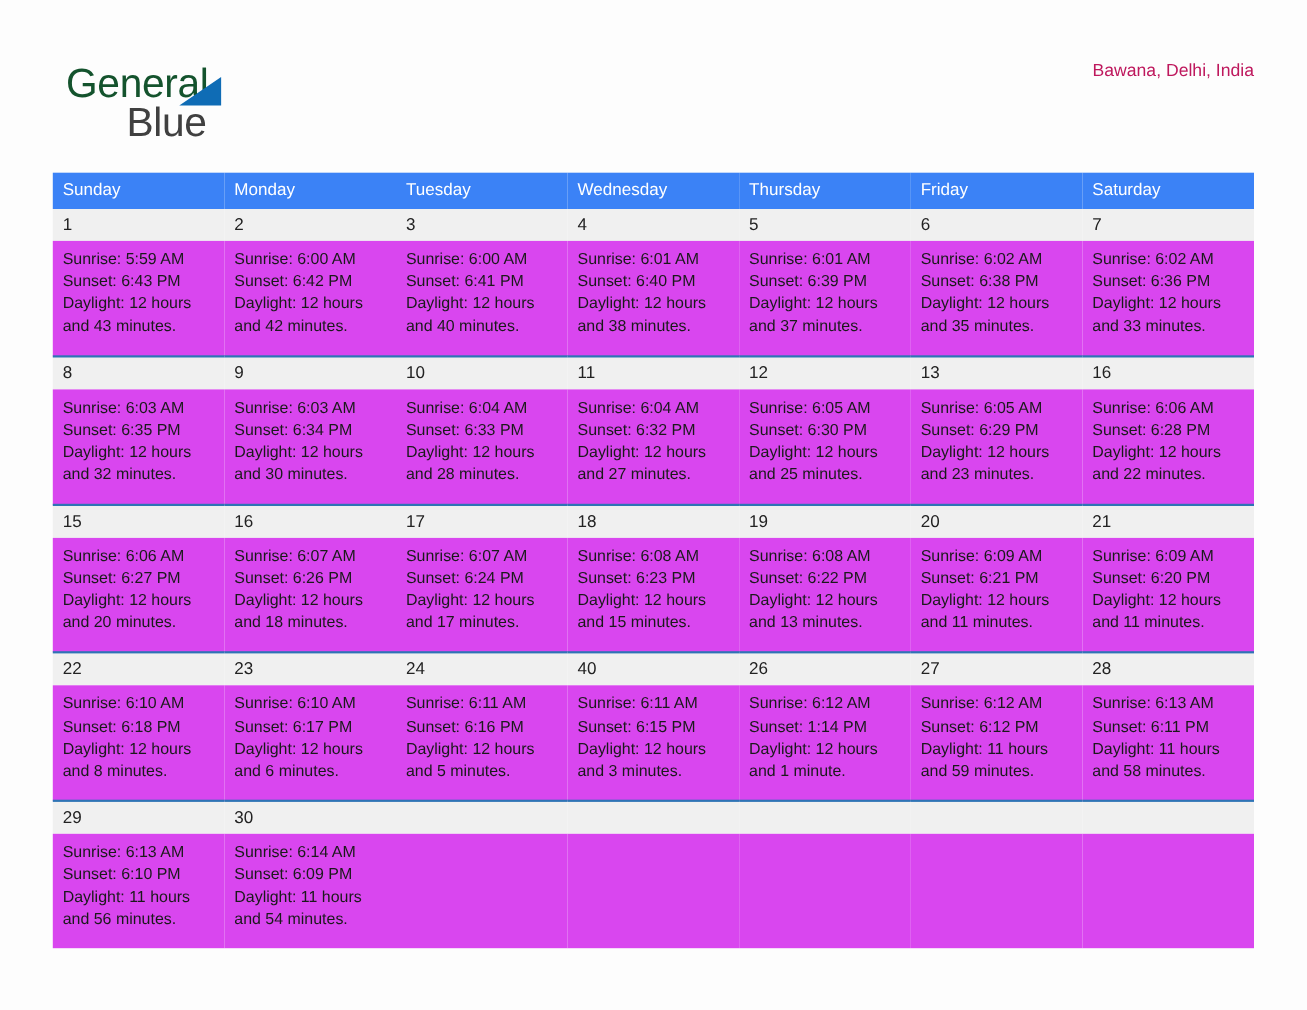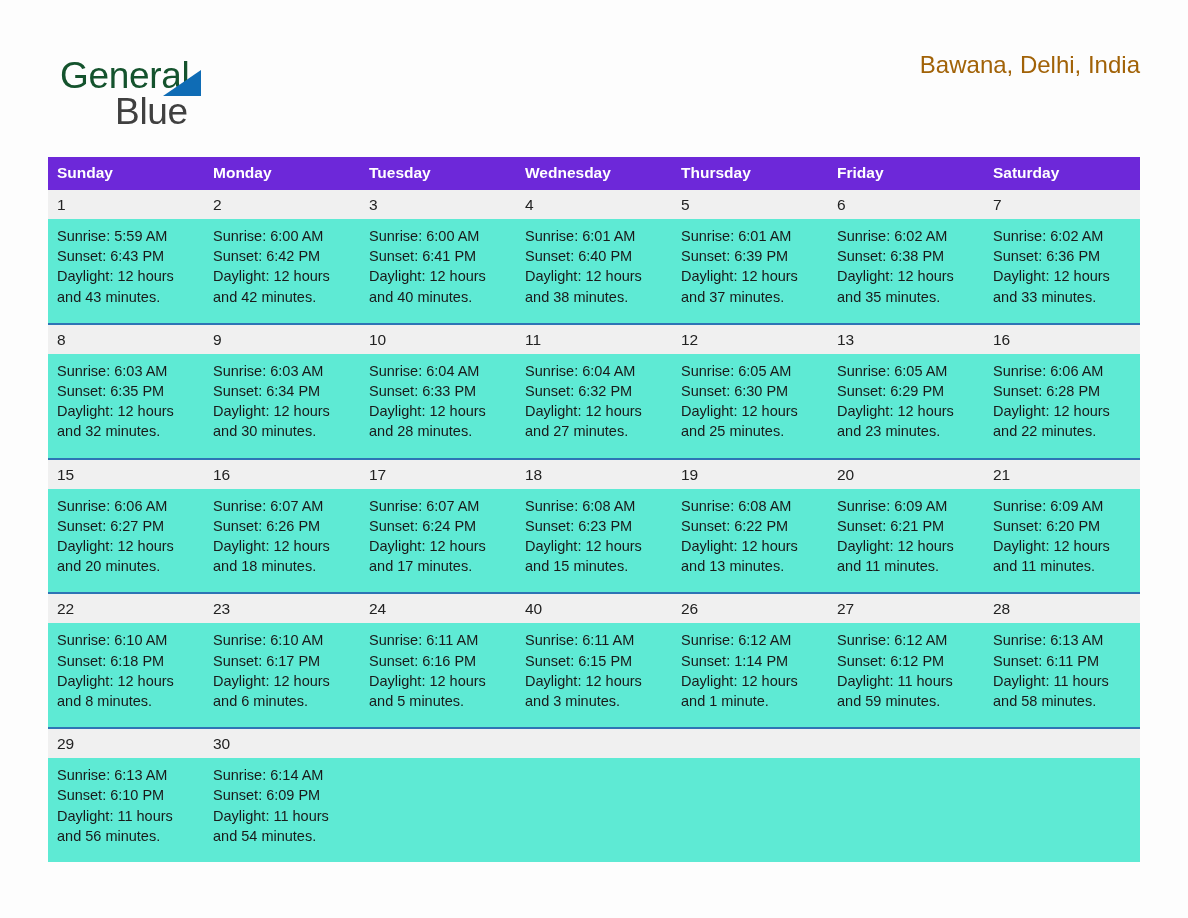--- a/index.html
+++ b/index.html
@@ -71,42 +71,42 @@
   }
   .cal-title {
     font-size: 40px;
     color: #1a1a1a;
     line-height: 52px;
     white-space: nowrap;
     font-weight: normal;
     margin: 0;
   }
   .cal-subtitle {
-    font-size: 24px;
-    color: #a16207;
+    font-size: 16px;
+    color: #be185d;
     line-height: 34px;
     white-space: nowrap;
     margin: 4px 0 0 0;
     font-weight: normal;
   }
 
   
   .calendar {
     position: absolute;
     left: 48px;
     top: 157px;
     width: 1092px;
     border-collapse: collapse;
     table-layout: fixed;
   }
   .calendar th {
-    background: #6d28d9;
+    background: #3b82f6;
     color: #ffffff;
     font-size: 15.5px;
-    font-weight: bold;
+    font-weight: normal;
     text-align: left;
     padding: 6px 0 7px 9px;
     height: 20px;
     border: none;
   }
   .calendar td {
     vertical-align: top;
     padding: 0;
     border: none;
     width: 156px;
@@ -121,21 +121,21 @@
     border-top: none;
   }
   .daynum {
     font-size: 15.5px;
     color: #222222;
     padding: 6px 0 5px 9px;
     line-height: 18px;
     height: 18px;
   }
   tr.week-body td {
-    background: #5eead4;
+    background: #d946ef;
     padding: 0;
   }
   .cell-body {
     padding: 7px 8px 16px 9px;
     min-height: 94px;
     box-sizing: border-box;
   }
   .cell-body div {
     font-size: 14.5px;
     line-height: 20.2px;

